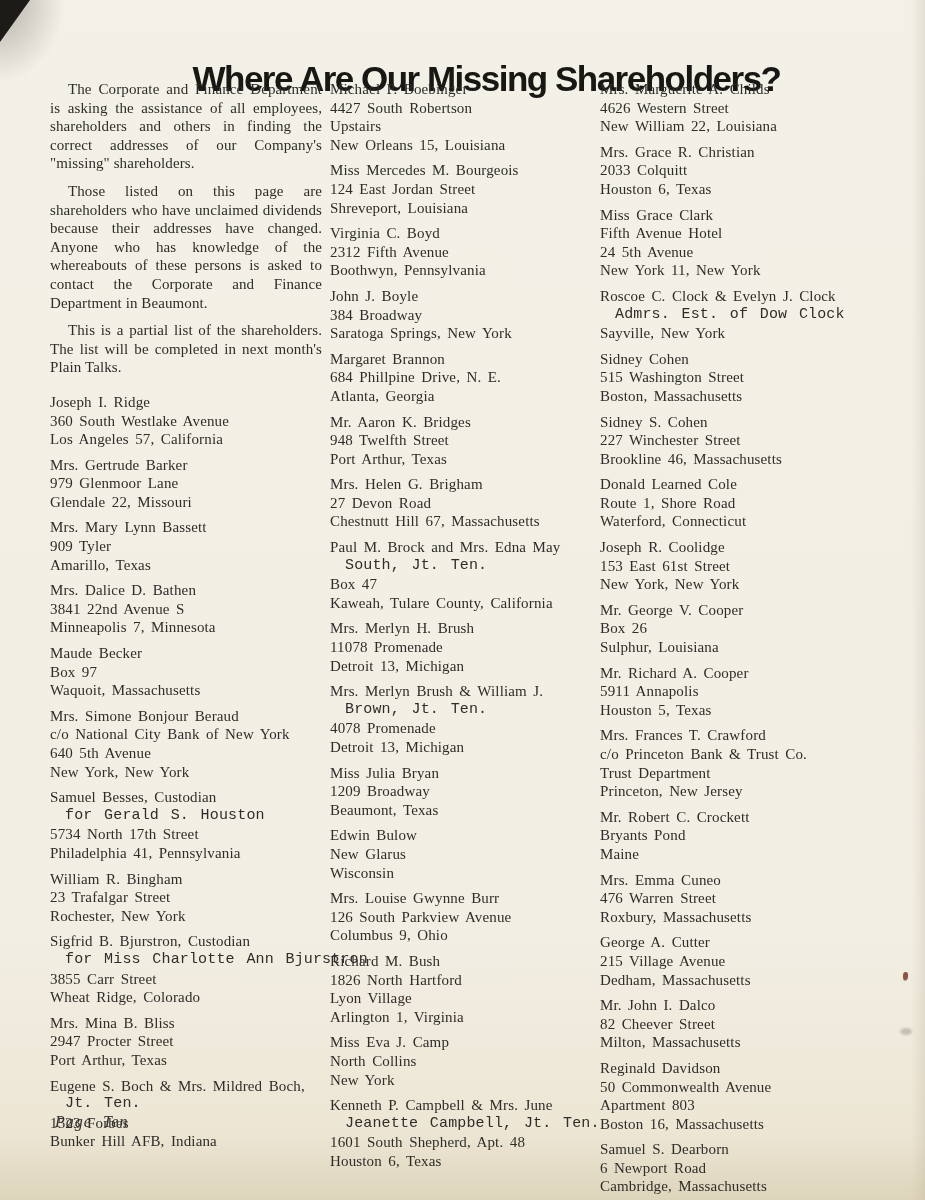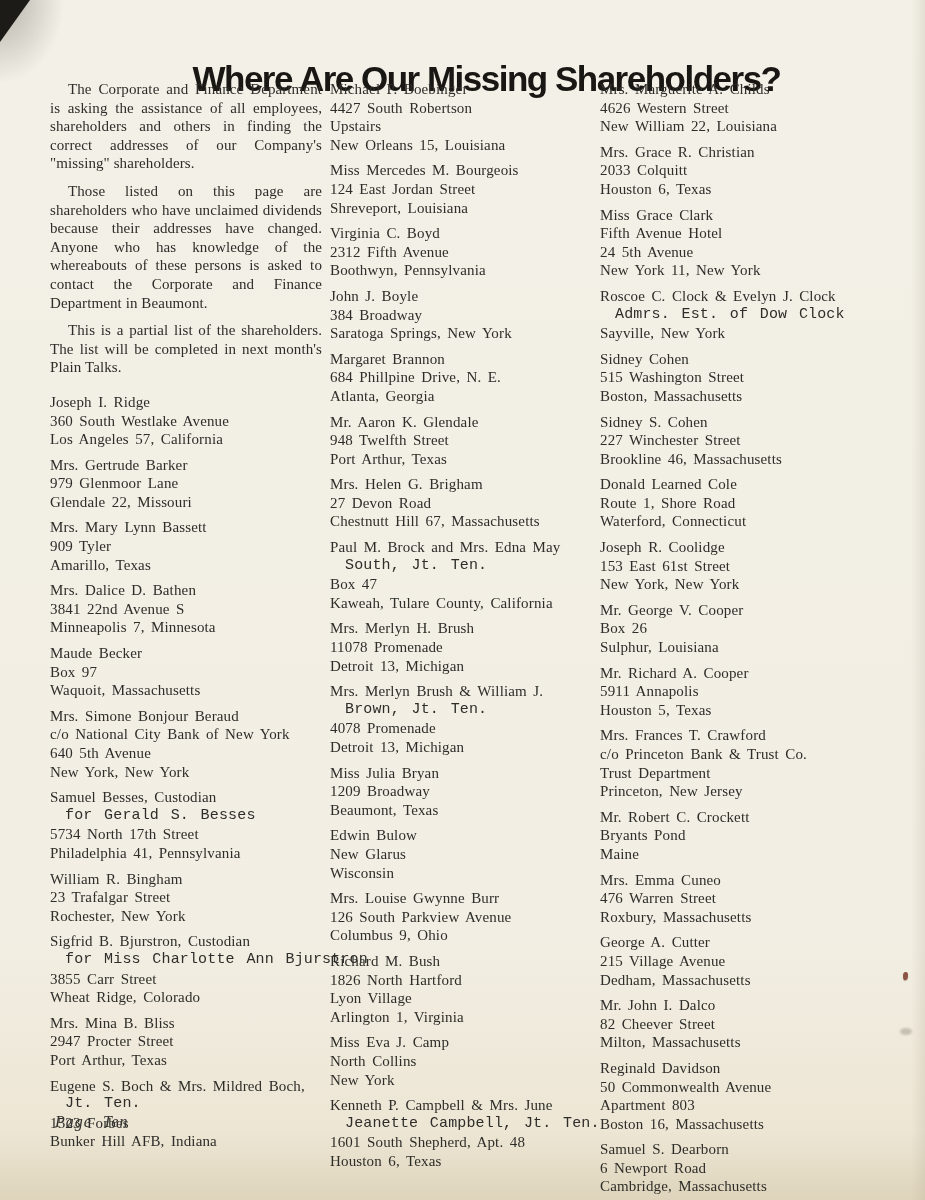--- a/index.html
+++ b/index.html
@@ -142,21 +142,21 @@
           <div class="line">Waquoit, Massachusetts</div>
         </div>
         <div class="entry">
           <div class="line">Mrs. Simone Bonjour Beraud</div>
           <div class="line">c/o National City Bank of New York</div>
           <div class="line">640 5th Avenue</div>
           <div class="line">New York, New York</div>
         </div>
         <div class="entry">
           <div class="line">Samuel Besses, Custodian</div>
-          <div class="line indent">for Gerald S. Besses</div>
+          <div class="line indent">for Gerald S. Houston</div>
           <div class="line">5734 North 17th Street</div>
           <div class="line">Philadelphia 41, Pennsylvania</div>
         </div>
         <div class="entry">
           <div class="line">William R. Bingham</div>
           <div class="line">23 Trafalgar Street</div>
           <div class="line">Rochester, New York</div>
         </div>
         <div class="entry">
           <div class="line">Sigfrid B. Bjurstron, Custodian</div>
@@ -200,21 +200,21 @@
           <div class="line">John J. Boyle</div>
           <div class="line">384 Broadway</div>
           <div class="line">Saratoga Springs, New York</div>
         </div>
         <div class="entry">
           <div class="line">Margaret Brannon</div>
           <div class="line">684 Phillpine Drive, N. E.</div>
           <div class="line">Atlanta, Georgia</div>
         </div>
         <div class="entry">
-          <div class="line">Mr. Aaron K. Glendale</div>
+          <div class="line">Mr. Aaron K. Bridges</div>
           <div class="line">948 Twelfth Street</div>
           <div class="line">Port Arthur, Texas</div>
         </div>
         <div class="entry">
           <div class="line">Mrs. Helen G. Brigham</div>
           <div class="line">27 Devon Road</div>
           <div class="line">Chestnutt Hill 67, Massachusetts</div>
         </div>
         <div class="entry">
           <div class="line">Paul M. Brock and Mrs. Edna May</div>

